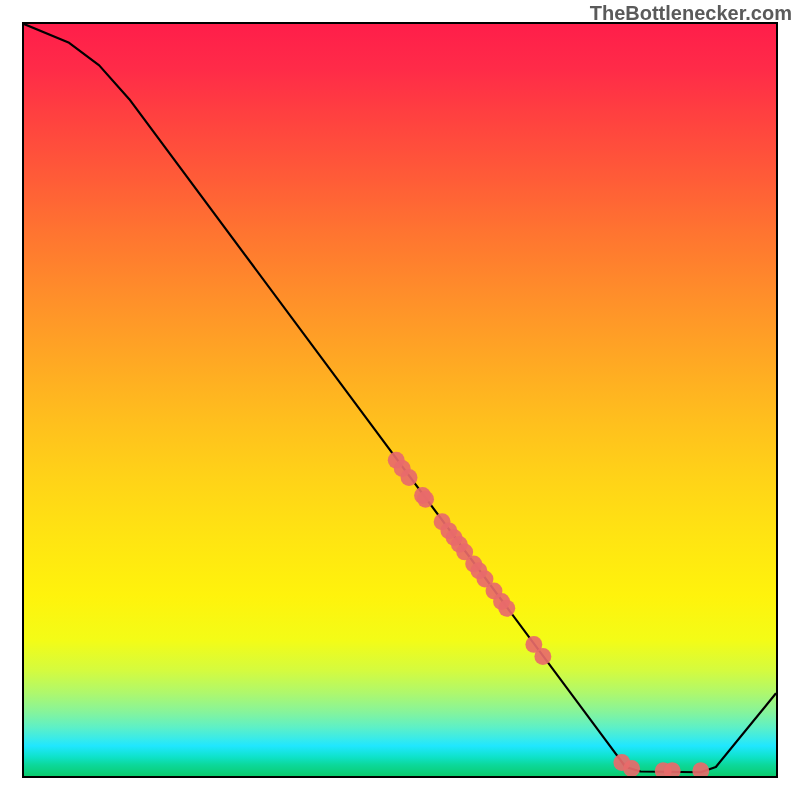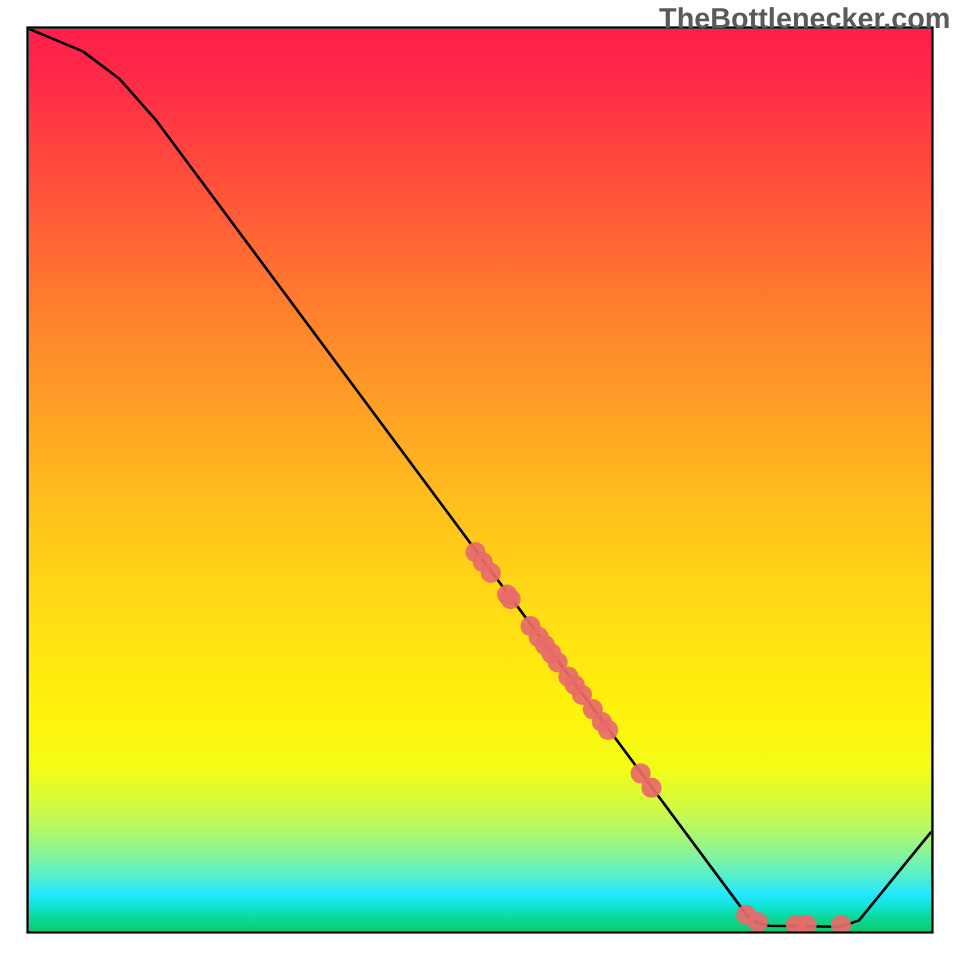--- a/index.html
+++ b/index.html
@@ -16,21 +16,21 @@
   }
   .chart-container {
     position: relative;
     width: 800px;
     height: 800px;
   }
   .attribution {
     position: absolute;
     top: 2px;
     right: 8px;
-    font-size: 24px;
+    font-size: 20px;
     font-weight: bold;
     color: #5a5a5a;
     z-index: 10;
     font-family: Arial, sans-serif;
   }
   .plot-area {
     position: absolute;
     left: 22px;
     top: 22px;
     width: 756px;

